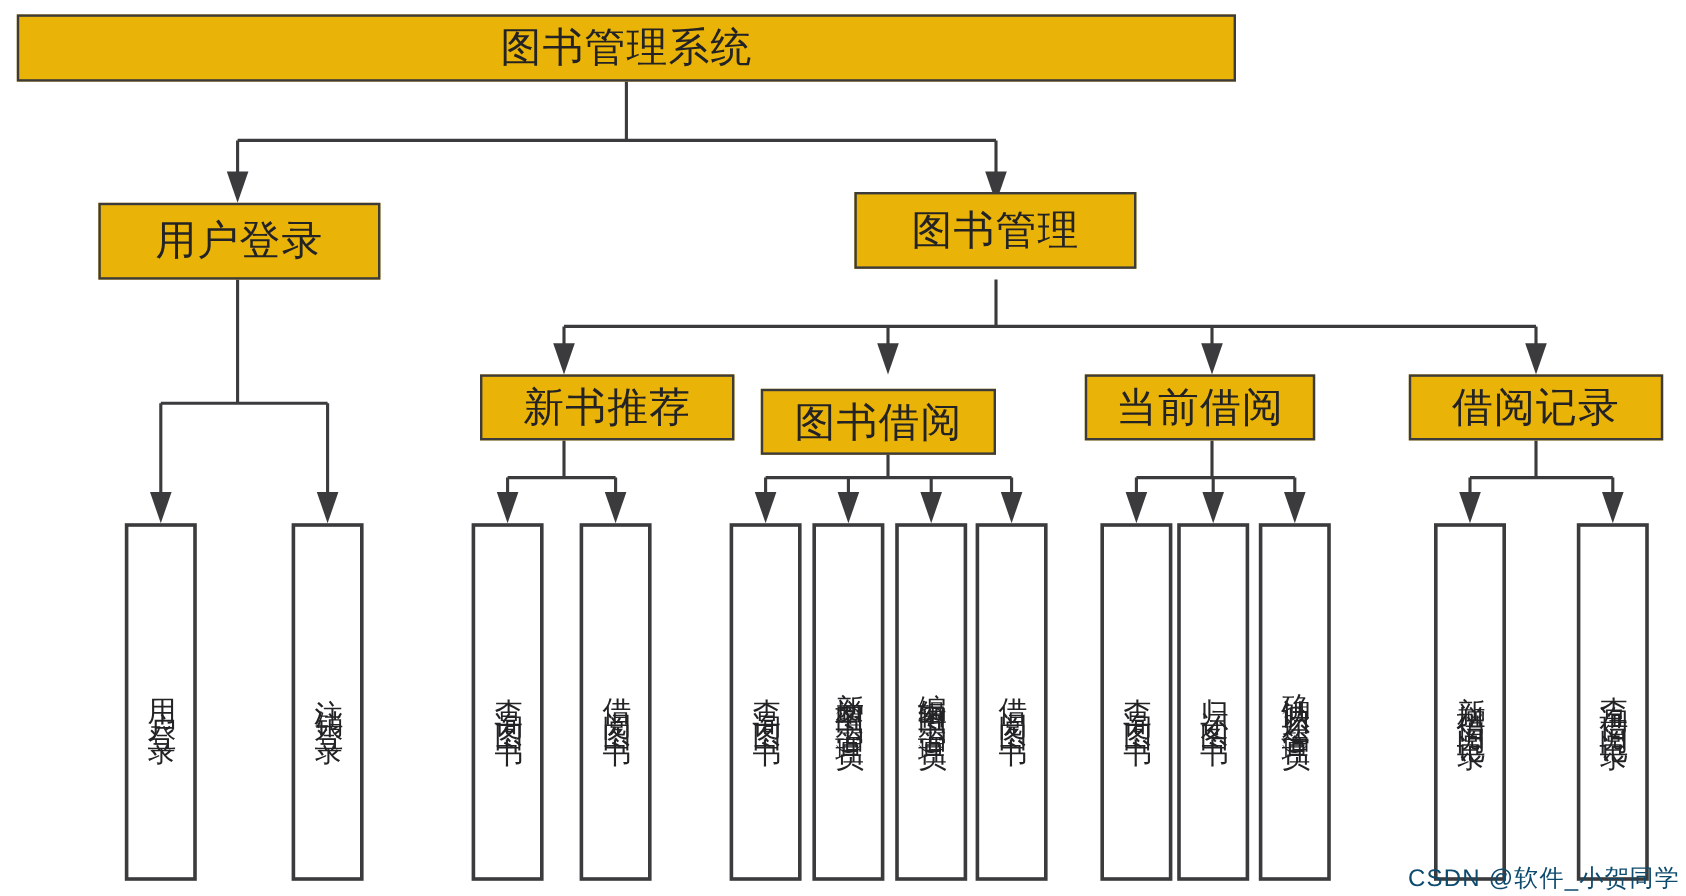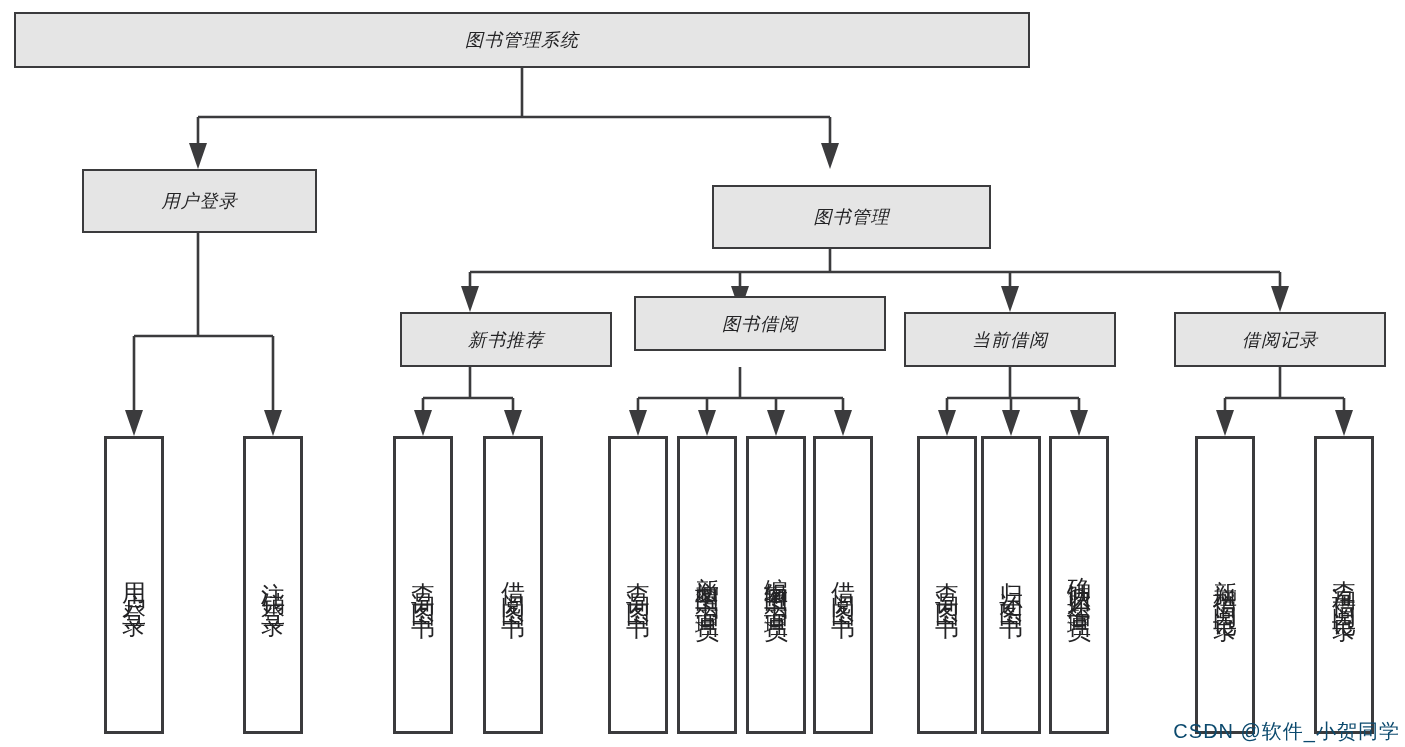--- a/index.html
+++ b/index.html
@@ -12,30 +12,29 @@
     font-family: "Liberation Sans", "DejaVu Sans", sans-serif;
   }
   .connectors {
     position: absolute;
     left: 0; top: 0;
     width: 1405px; height: 747px;
   }
   .node {
     position: absolute;
     box-sizing: border-box;
-    background: #e5e5e5;
+    background: #eab308;
     border: 2.5px solid #3b3b3d;
     display: flex;
     align-items: center;
     justify-content: center;
-    font-size: 18px;
+    font-size: 34px;
     color: #232325;
     letter-spacing: 1px;
     white-space: nowrap;
-    font-style: italic;
   }
   .leaf {
     position: absolute;
     box-sizing: border-box;
     top: 436px;
     width: 60px;
     height: 298px;
     background: #ffffff;
     border: 3px solid #3b3b3d;
     writing-mode: vertical-rl;
@@ -91,25 +90,25 @@
       <polygon points="1002,410 1020,410 1011,436"></polygon>
       <polygon points="1070,410 1088,410 1079,436"></polygon>
       <polygon points="1216,410 1234,410 1225,436"></polygon>
       <polygon points="1335,410 1353,410 1344,436"></polygon>
     </g>
   </svg>
 
   <div class="node" style="left:14px; top:12px; width:1016px; height:56px;">图书管理系统</div>
 
   <div class="node" style="left:82px; top:169px; width:235px; height:64px;">用户登录</div>
-  <div class="node" style="left:712px; top:185px; width:279px; height:64px;">图书管理</div>
+  <div class="node" style="left:712px; top:160px; width:235px; height:64px;">图书管理</div>
 
   <div class="node" style="left:364px; top:312px; width:212px; height:55px;margin-left:36px;">新书推荐</div>
-  <div class="node" style="left:634px; top:296px; width:252px; height:55px;">图书借阅</div>
-  <div class="node" style="left:904px; top:312px; width:212px; height:55px;">当前借阅</div>
+  <div class="node" style="left:634px; top:324px; width:196px; height:55px;">图书借阅</div>
+  <div class="node" style="left:904px; top:312px; width:192px; height:55px;">当前借阅</div>
   <div class="node" style="left:1174px; top:312px; width:212px; height:55px;">借阅记录</div>
 
   <div class="leaf sp4" style="left:104px;">用户登录</div>
   <div class="leaf sp4" style="left:243px;">注销登录</div>
 
   <div class="leaf sp4" style="left:393px;">查询图书</div>
   <div class="leaf sp4" style="left:483px;">借阅图书</div>
 
   <div class="leaf sp4" style="left:608px;">查询图书</div>
   <div class="leaf sp9" style="left:677px;">新增图书（管理员）</div>

